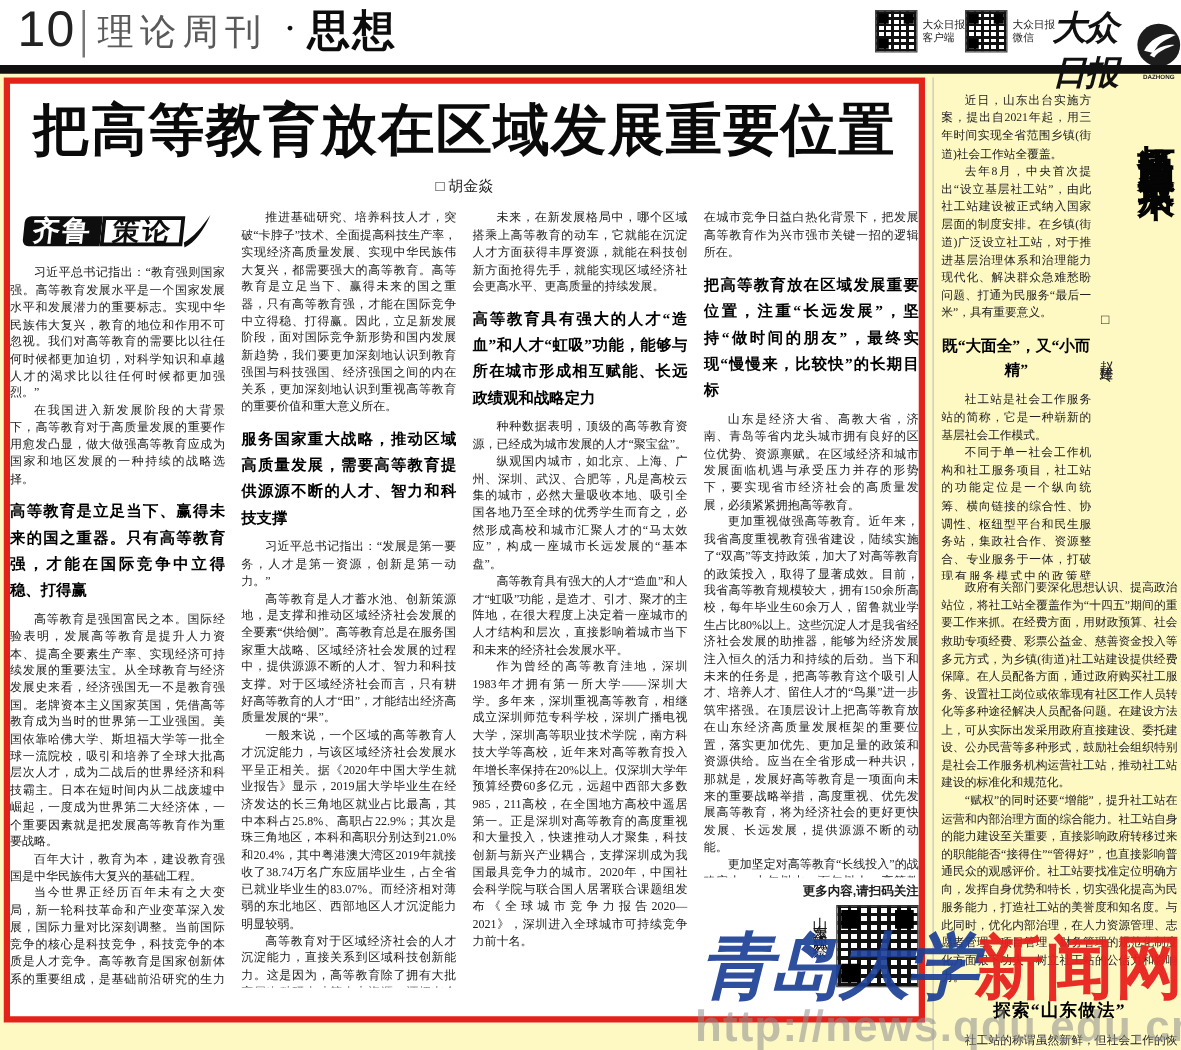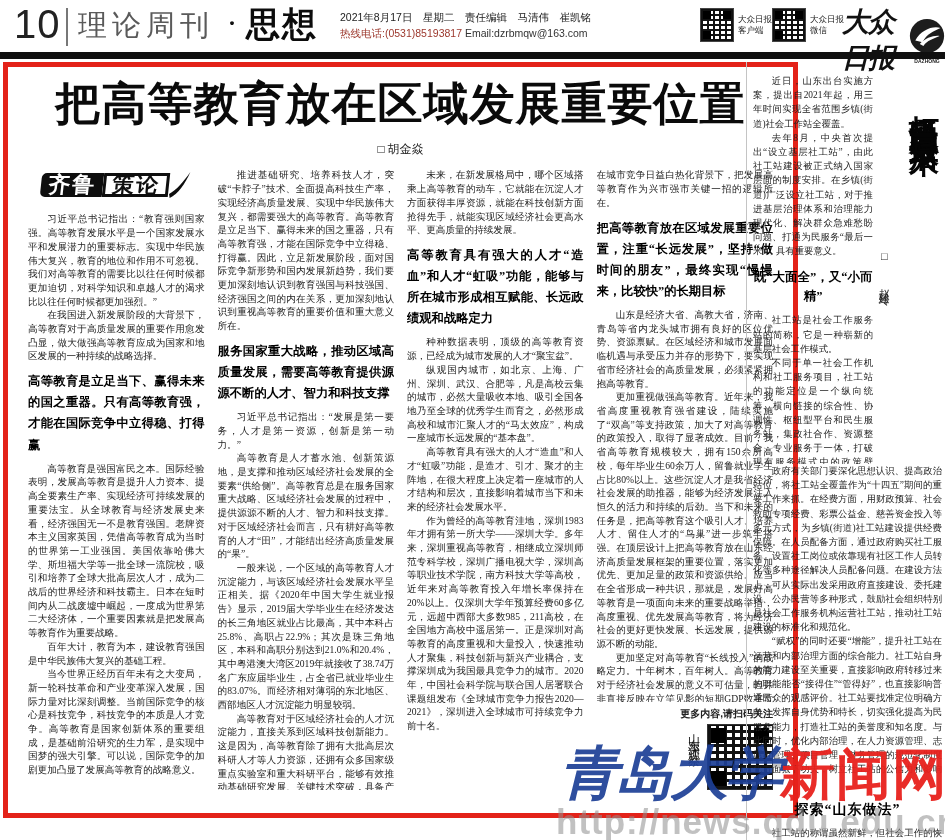--- a/index.html
+++ b/index.html
@@ -1,16 +1,16 @@
 <!DOCTYPE html>
 <html><head>
 <meta charset="utf-8">
 <style>
   html,body{margin:0;padding:0;background:#e9e9e9;}
-  #page{position:relative;width:945px;height:840px;background:#ffffff;overflow:hidden;
+  #page{position:relative;width:945px;height:840px;background:#fef9c3;overflow:hidden;
         font-family:"Liberation Serif",serif;color:#1c1c1c;}
   
   .header{position:absolute;left:0;top:0;width:945px;height:52px;background:#fff;}
   .page-num{position:absolute;left:14px;top:2px;font-family:"Liberation Sans",sans-serif;
             font-size:40px;font-weight:500;color:#222;letter-spacing:1px;}
   .hdr-vline{position:absolute;left:66px;top:8px;width:2px;height:38px;background:#777;}
   .sec-title{position:absolute;left:78px;top:6px;font-family:"Liberation Sans",sans-serif;
              font-size:29px;color:#5a5a5a;letter-spacing:5px;font-weight:400;}
   .sec-dot{position:absolute;left:228px;top:10px;font-size:24px;color:#111;font-weight:900;}
   .sec-sub{position:absolute;left:246px;top:2px;font-family:"Liberation Sans",sans-serif;
@@ -31,22 +31,22 @@
       background-repeat:no-repeat,no-repeat,no-repeat,repeat,repeat;}
   .qr-label{font-size:8.5px;line-height:11px;color:#222;font-family:"Liberation Sans",sans-serif;}
   .masthead{position:absolute;left:842px;top:4px;display:flex;align-items:center;gap:3px;}
   .masthead-name{font-size:27px;font-weight:900;font-style:italic;color:#111;letter-spacing:-1px;
                  font-family:"DejaVu Serif",serif;}
   .mast-logo{width:40px;height:44px;text-align:center;}
   .mast-logo .sub{font-size:5px;font-weight:700;font-family:"Liberation Sans",sans-serif;color:#222;}
   
   .black-bar{position:absolute;left:0;top:52px;width:945px;height:7px;background:#101010;}
   
-  .redbox{position:absolute;left:3px;top:62px;width:795px;height:756px;box-sizing:border-box;
-          border:5px solid #e32219;background:#fff;padding:6px 20px;}
+  .redbox{position:absolute;left:3px;top:62px;width:737px;height:756px;box-sizing:border-box;
+          border:5px solid #e32219;background:#fff;padding:6px 0;}
   .headline{text-align:center;font-family:"Liberation Sans",sans-serif;font-size:45px;
             font-weight:900;color:#0a0a0a;letter-spacing:1px;line-height:1.12;margin-top:6px;}
   .byline{text-align:center;font-size:12px;color:#222;margin:12px 0 10px;}
   .cols{display:flex;gap:13px;height:622px;overflow:hidden;text-align:justify;}
   .col{flex:1 1 0;overflow:hidden;font-size:9.6px;line-height:13.7px;color:#212121;}
   .col p{margin:0;text-indent:2em;}
   .col p.cont{text-indent:0;}
   .subhead{font-family:"Liberation Serif",serif;font-weight:700;font-size:12.3px;
            line-height:1.72;margin:8px 0 6px;text-indent:0;color:#000;}
   .col4wrap{display:flex;flex-direction:column;}
@@ -104,27 +104,20 @@
 <body>
 
 <div id="page">
 
   <div class="header">
     <div class="page-num">10</div>
     <div class="hdr-vline"></div>
     <div class="sec-title">理论周刊</div>
     <div class="sec-dot">·</div>
     <div class="sec-sub">思想</div>
-    <div class="date-block">
-      <div>2021年8月17日　星期二　责任编辑　马清伟　崔凯铭</div>
-      <div>
-        <span class="hotline">热线电话:(0531)85193817</span>
-        <span class="email">Email:dzrbmqw@163.com</span>
-      </div>
-    </div>
     <div class="qr-group qr-app">
       <div class="qr"></div>
       <div class="qr-label">
         <div>大众日报</div>
         <div>客户端</div>
       </div>
     </div>
     <div class="qr-group qr-wechat">
       <div class="qr"></div>
       <div class="qr-label">

